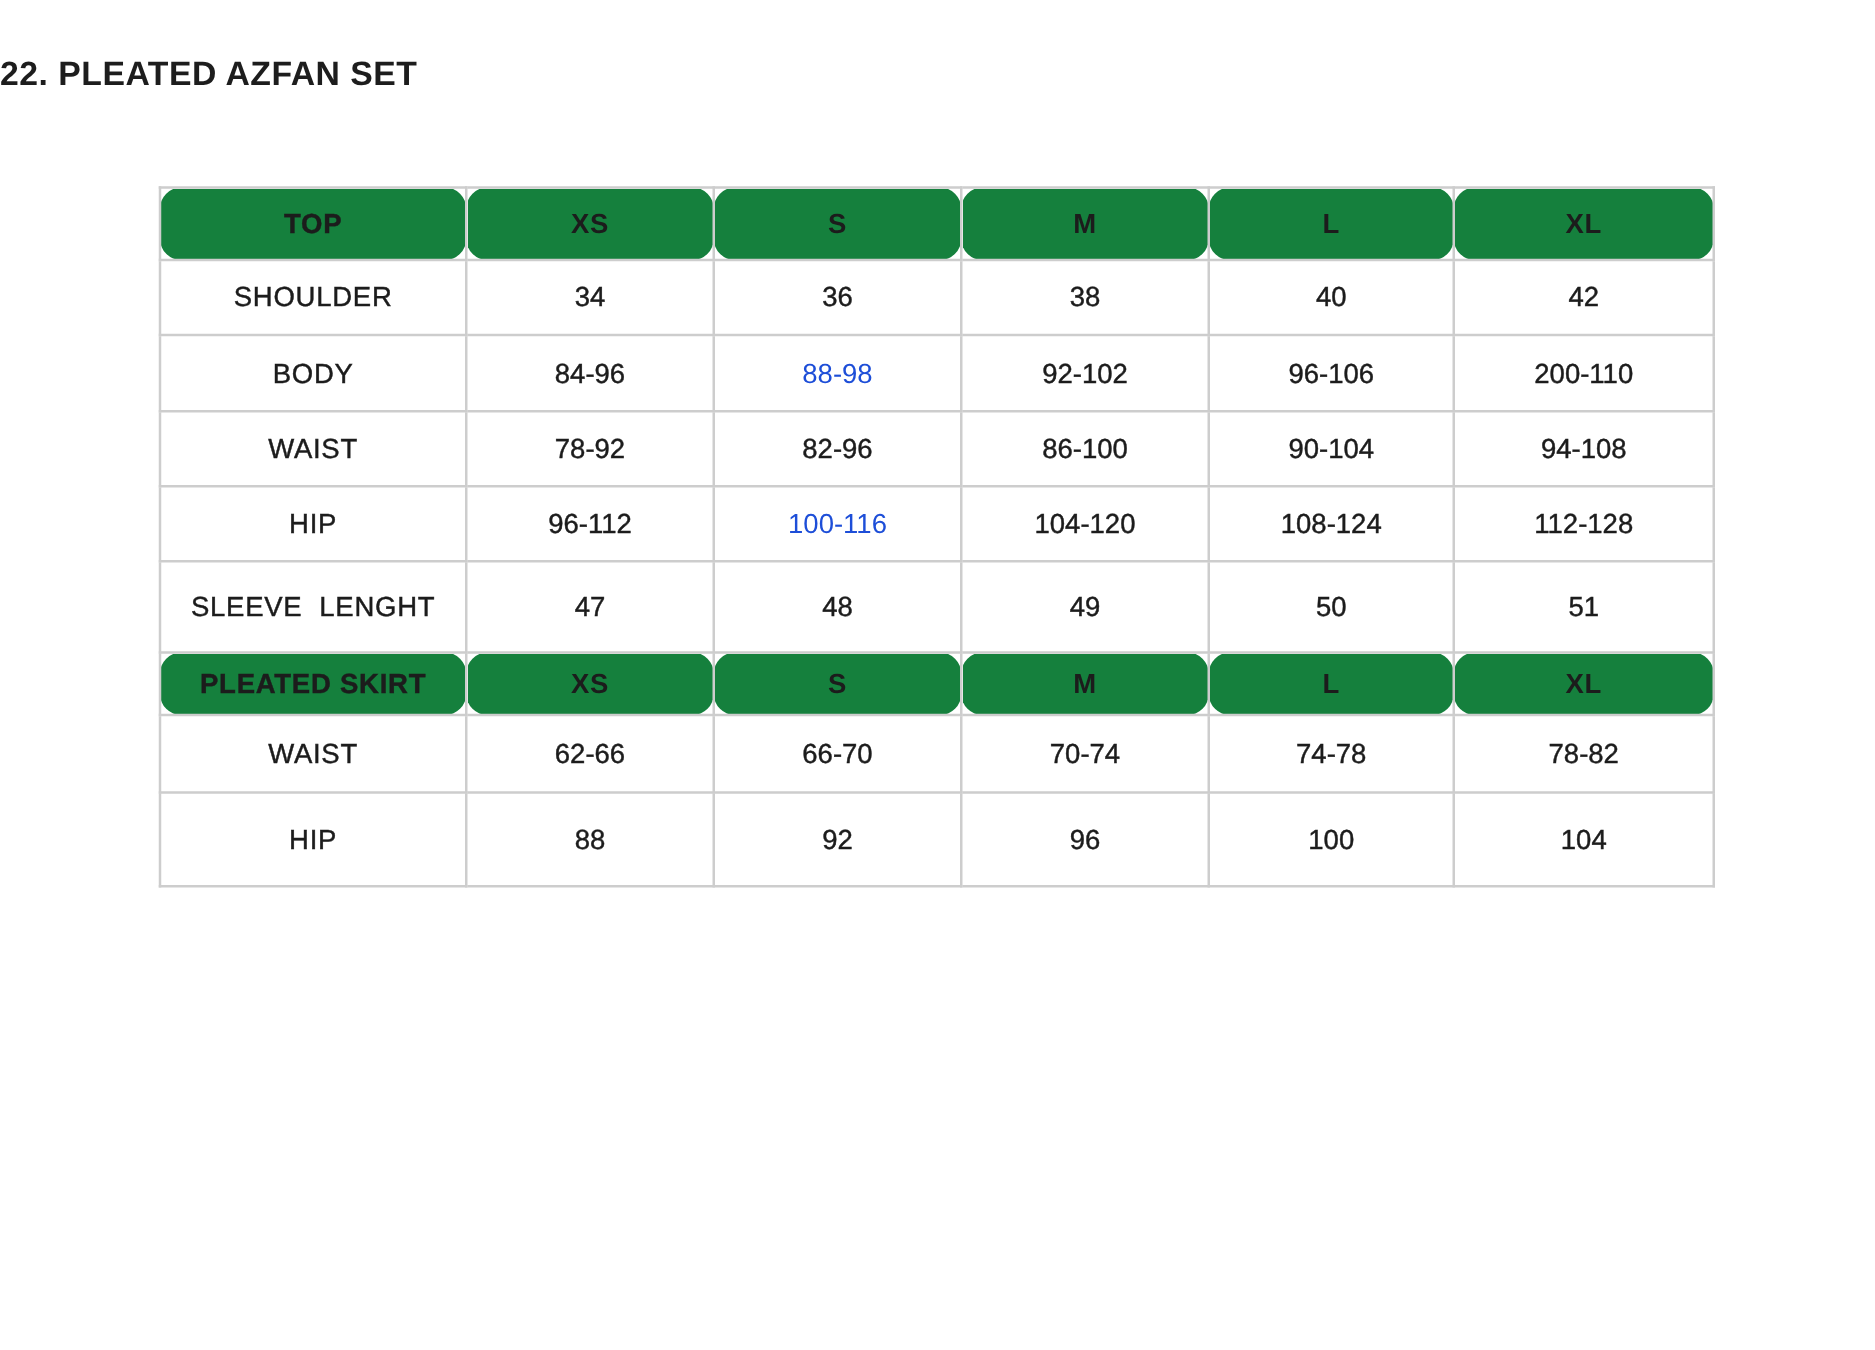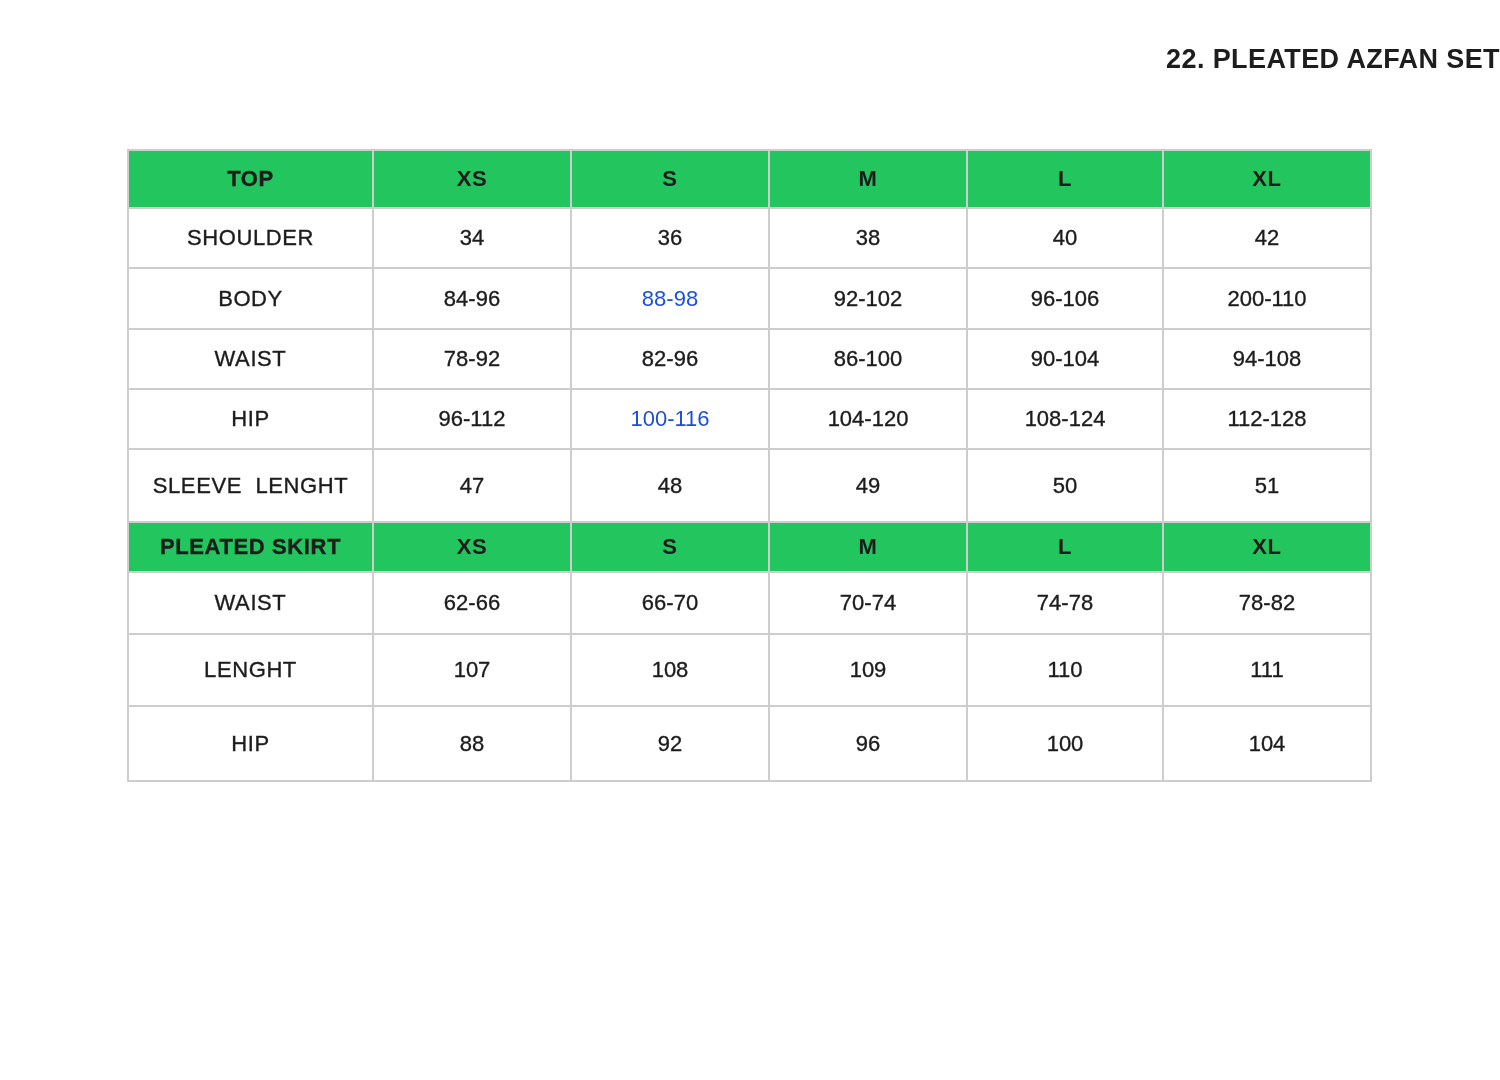--- a/index.html
+++ b/index.html
@@ -8,21 +8,21 @@
     width: 1500px; height: 1080px;
     background: #ffffff;
     font-family: "Liberation Sans", sans-serif;
     color: #1c1c1c;
   }
   .page { position: relative; width: 1500px; height: 1080px; background: #ffffff; overflow: hidden; }
 
   .title {
     position: absolute;
     top: 44px; left: 0; width: 100%;
-    text-align: right;
+    text-align: left;
     font-size: 27px;
     font-weight: 700;
     letter-spacing: 0.4px;
     color: #1d1d1d;
   }
 
   table.size-chart {
     position: absolute;
     left: 127px; top: 149px;
     border-collapse: collapse;
@@ -40,23 +40,24 @@
     border: 2px solid #cdcdcd;
     text-align: center;
     vertical-align: middle;
     font-size: 22px;
     padding: 0 4px;
     color: #1c1c1c;
     white-space: pre;
     overflow: hidden;
   }
   td.hd {
-    background: #22c55e;
+    background: #15803d;
     font-weight: 700;
     letter-spacing: 0.6px;
+    border-radius: 17px;
   }
   td.lbl-cell {
     letter-spacing: 0.6px;
   }
   
   td.val, td.lbl-cell { -webkit-text-stroke: 0.35px #1c1c1c; }
   
   td.val.lt { -webkit-text-stroke: 0; color: #1d4ed8; }
 </style>
 </head>
@@ -132,28 +133,20 @@
           <td class="hd">XL</td>
         </tr>
         <tr style="height: 62px;">
           <td class="lbl-cell">WAIST</td>
           <td class="val">62-66</td>
           <td class="val">66-70</td>
           <td class="val">70-74</td>
           <td class="val">74-78</td>
           <td class="val">78-82</td>
         </tr>
-        <tr style="height: 72px;">
-          <td class="lbl-cell">LENGHT</td>
-          <td class="val">107</td>
-          <td class="val">108</td>
-          <td class="val">109</td>
-          <td class="val">110</td>
-          <td class="val">111</td>
-        </tr>
         <tr style="height: 75px;">
           <td class="lbl-cell">HIP</td>
           <td class="val">88</td>
           <td class="val">92</td>
           <td class="val">96</td>
           <td class="val">100</td>
           <td class="val">104</td>
         </tr>
       </tbody>
   </table>

